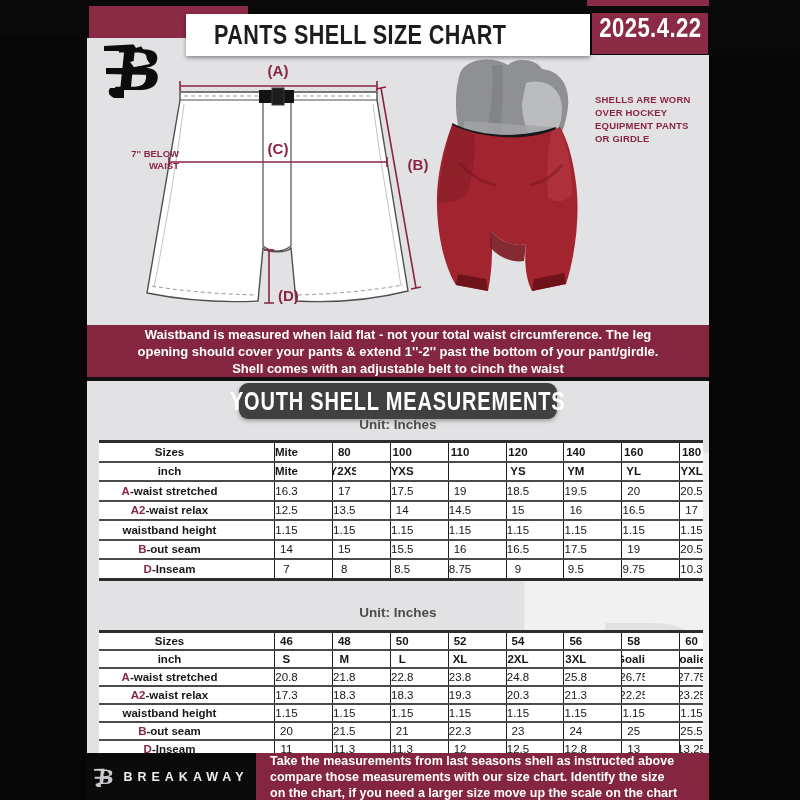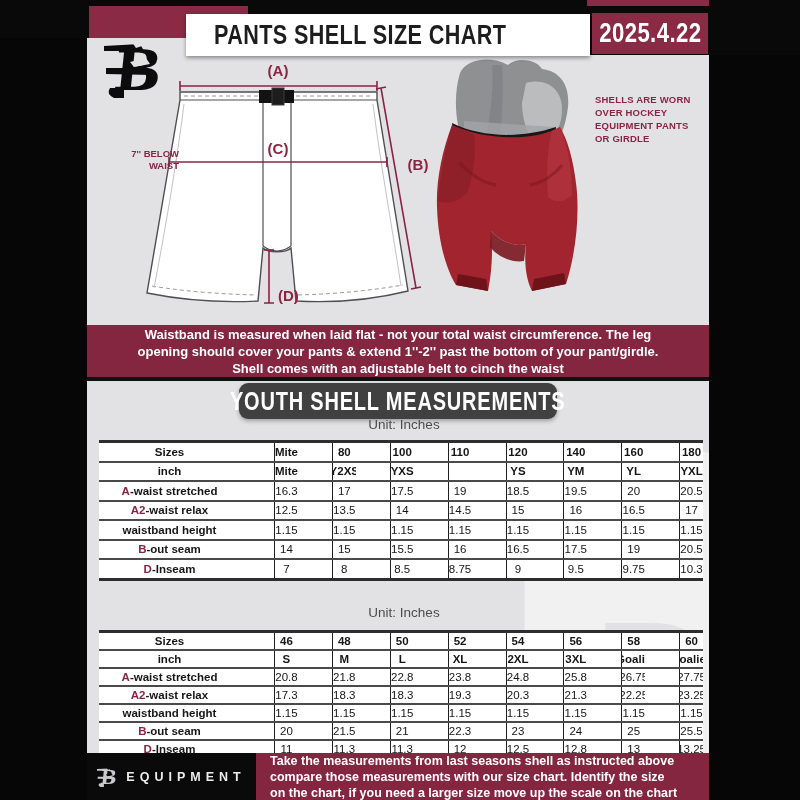--- a/index.html
+++ b/index.html
@@ -9,21 +9,21 @@
   .gray-col{position:absolute;left:87px;top:38px;width:622px;height:715px;background:#E2E2E5;overflow:hidden;z-index:1;}
   .band-main{position:absolute;left:186px;top:0;width:614px;height:55px;background:#090909;z-index:2;}
   .band-left{position:absolute;left:0;top:0;width:186px;height:38px;background:#090909;z-index:2;}
   .maroon-tl{position:absolute;left:89px;top:6px;width:159px;height:32px;background:#8B2A45;z-index:3;}
   .maroon-tr{position:absolute;left:587px;top:0;width:122px;height:6px;background:#8B2A45;z-index:3;}
   .title-box{position:absolute;left:186px;top:14px;width:404px;height:42px;background:#fff;z-index:4;
              display:flex;align-items:center;box-shadow:0 2px 4px rgba(0,0,0,.4);}
   .title-box span{font-size:27px;font-weight:600;color:#1d1d1d;margin-left:28px;white-space:nowrap;
              display:inline-block;transform:scaleX(.8);transform-origin:left center;letter-spacing:.5px;}
   .date-box{position:absolute;left:592px;top:13px;width:116px;height:41px;background:#8B2A45;z-index:4;
-            display:flex;align-items:center;justify-content:center;}
+            display:flex;align-items:flex-start;justify-content:center;}
   .date-box span{font-size:27px;font-weight:bold;color:#fff;display:inline-block;transform:scaleX(.82);letter-spacing:.5px;}
   .logo{position:absolute;left:104px;top:36px;z-index:6;}
   
   .watermark{position:absolute;left:398px;top:358px;font-size:430px;line-height:1;font-weight:bold;
              font-family:"DejaVu Sans",sans-serif;color:rgba(255,255,255,.5);z-index:1;}
   
   .diagram{position:absolute;left:23px;top:22px;z-index:2;}
   .below-waist{position:absolute;left:22px;top:110px;width:48px;text-align:right;z-index:3;
                color:#8B2443;font-size:9.5px;font-weight:600;line-height:12px;white-space:pre-line;margin-left:22px;}
   .photo{position:absolute;left:343px;top:17px;z-index:2;}
@@ -31,21 +31,21 @@
               font-size:9.5px;font-weight:bold;line-height:13px;white-space:pre-line;letter-spacing:.2px;}
   
   .big-banner{position:absolute;left:0;top:287px;width:622px;height:52px;background:#84263F;z-index:2;
               border-bottom:4px solid #101010;display:flex;align-items:center;justify-content:center;}
   .big-banner div{color:#fff;font-size:13px;font-weight:600;line-height:17px;text-align:center;white-space:pre-line;}
   
   .section-banner{position:absolute;left:152px;width:318px;height:36px;background:#404040;border-radius:9px;z-index:2;
                   display:flex;align-items:center;justify-content:center;box-shadow:0 2px 4px rgba(0,0,0,.3);}
   .section-banner span{color:#fff;font-size:25px;font-weight:bold;white-space:nowrap;display:inline-block;
                   transform:scaleX(.8);letter-spacing:1px;}
-  .unit{position:absolute;left:0;width:622px;text-align:center;z-index:2;color:#4c4c4c;font-size:13.5px;font-weight:400;margin-left:6px;}
+  .unit{position:absolute;left:0;width:622px;text-align:center;z-index:2;color:#4c4c4c;font-size:13.5px;font-weight:700;}
   
   .size-table{position:absolute;left:12px;width:604px;background:#fff;z-index:2;
               border-top:3px solid #2d2d2d;border-bottom:3px solid #2d2d2d;}
   .t-row{display:grid;grid-template-columns:141px repeat(8,1fr);border-bottom:2px solid #4a4a4a;gap:34px;}
   .t-row:last-child{border-bottom:none;}
   .t-cell{display:flex;align-items:center;justify-content:center;border-left:1.5px solid #1f1f1f;
           font-size:11.5px;color:#161616;overflow:hidden;white-space:nowrap;}
   .t-cell:first-child{border-left:none;}
   .t-row.hdr .t-cell{font-weight:bold;}
   .t-cell.lbl{font-weight:bold;}
@@ -348,21 +348,21 @@
 
   <div class="footer-black">
     <svg width="22" height="26" viewBox="0 0 64 66">
       <text x="14" y="54" font-family="DejaVu Serif, serif" font-size="56" font-weight="bold" fill="#C9C9CE" transform="skewX(-6)">B</text>
       <path d="M0,10 L36,8 L40,15 L0,15 Z" fill="#C9C9CE"></path>
       <path d="M2,32 L44,32 L48,39 L2,38 Z" fill="#C9C9CE"></path>
       <path d="M10,62 Q2,58 6,52 L20,52 L20,62 Z" fill="#C9C9CE"></path>
       <path d="M28,6 L40,2 L44,8 L32,12 Z" fill="#0A0A0A"></path>
       <path d="M26,26 L42,22 L46,28 L30,31 Z" fill="#0A0A0A"></path>
     </svg>
-    <span class="footer-brand">EQUIPMENT</span>
+    <span class="footer-brand">BREAKAWAY</span>
   </div>
   <div class="footer-maroon">
     <div>Take the measurements from last seasons shell as instructed above
 compare those measurements  with our size chart. Identify the size
 on the chart, if you need a larger size move up the scale on the chart</div>
   </div>
 
 </div>
 
 </body></html>

